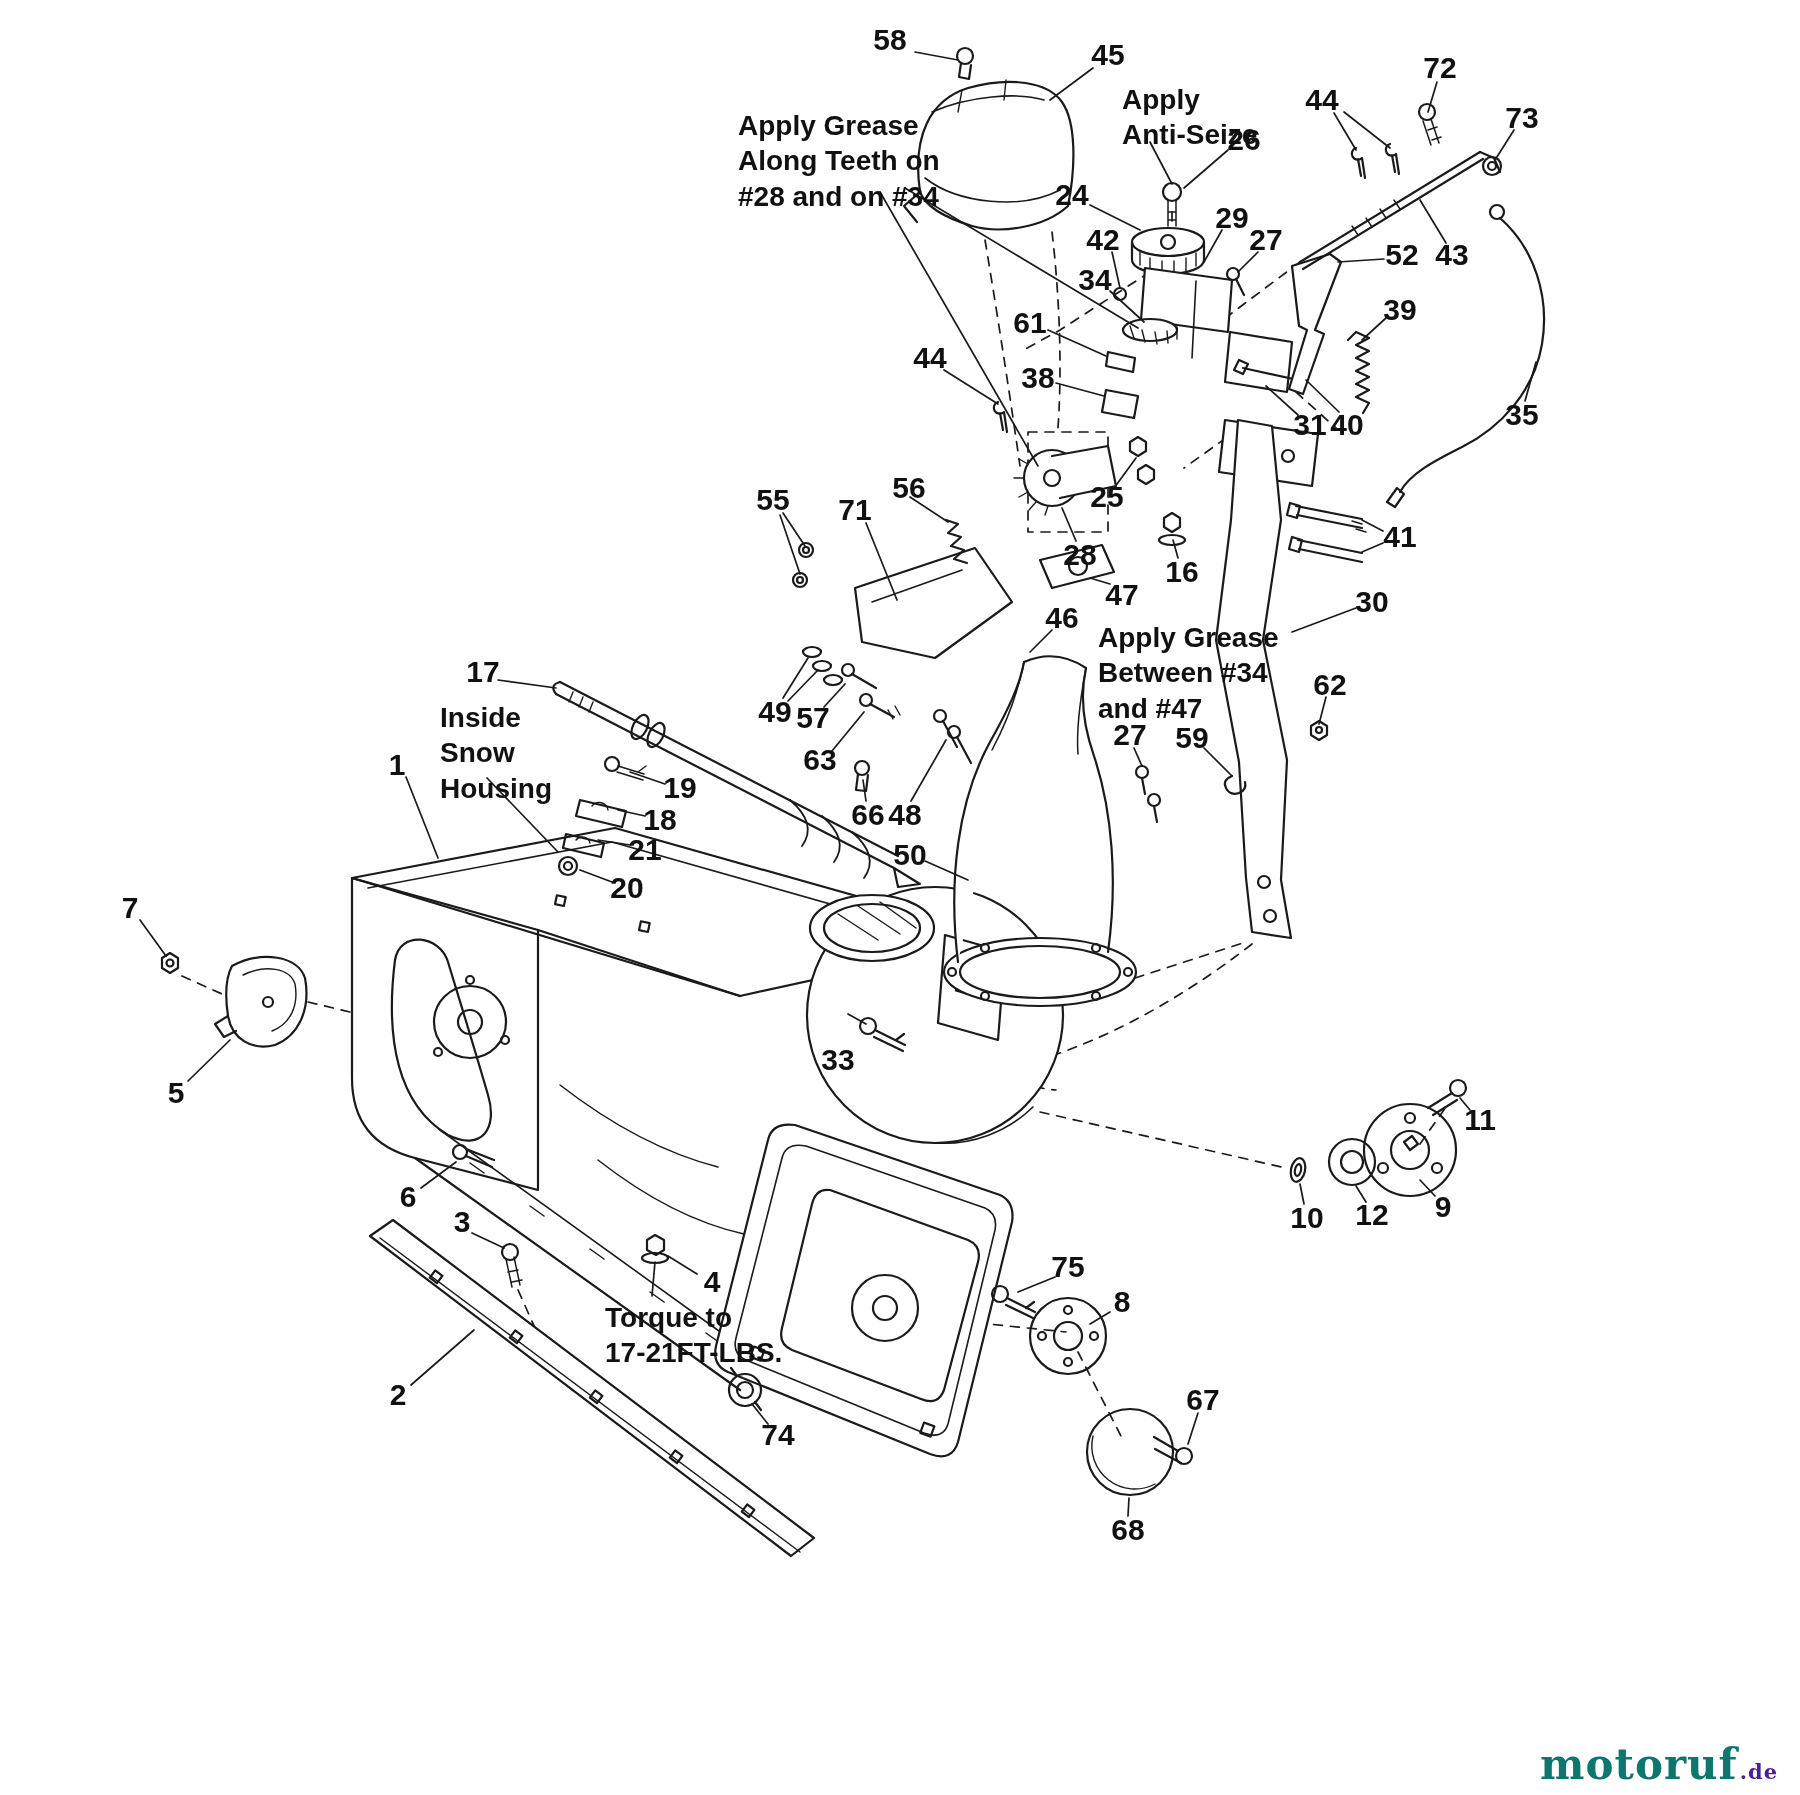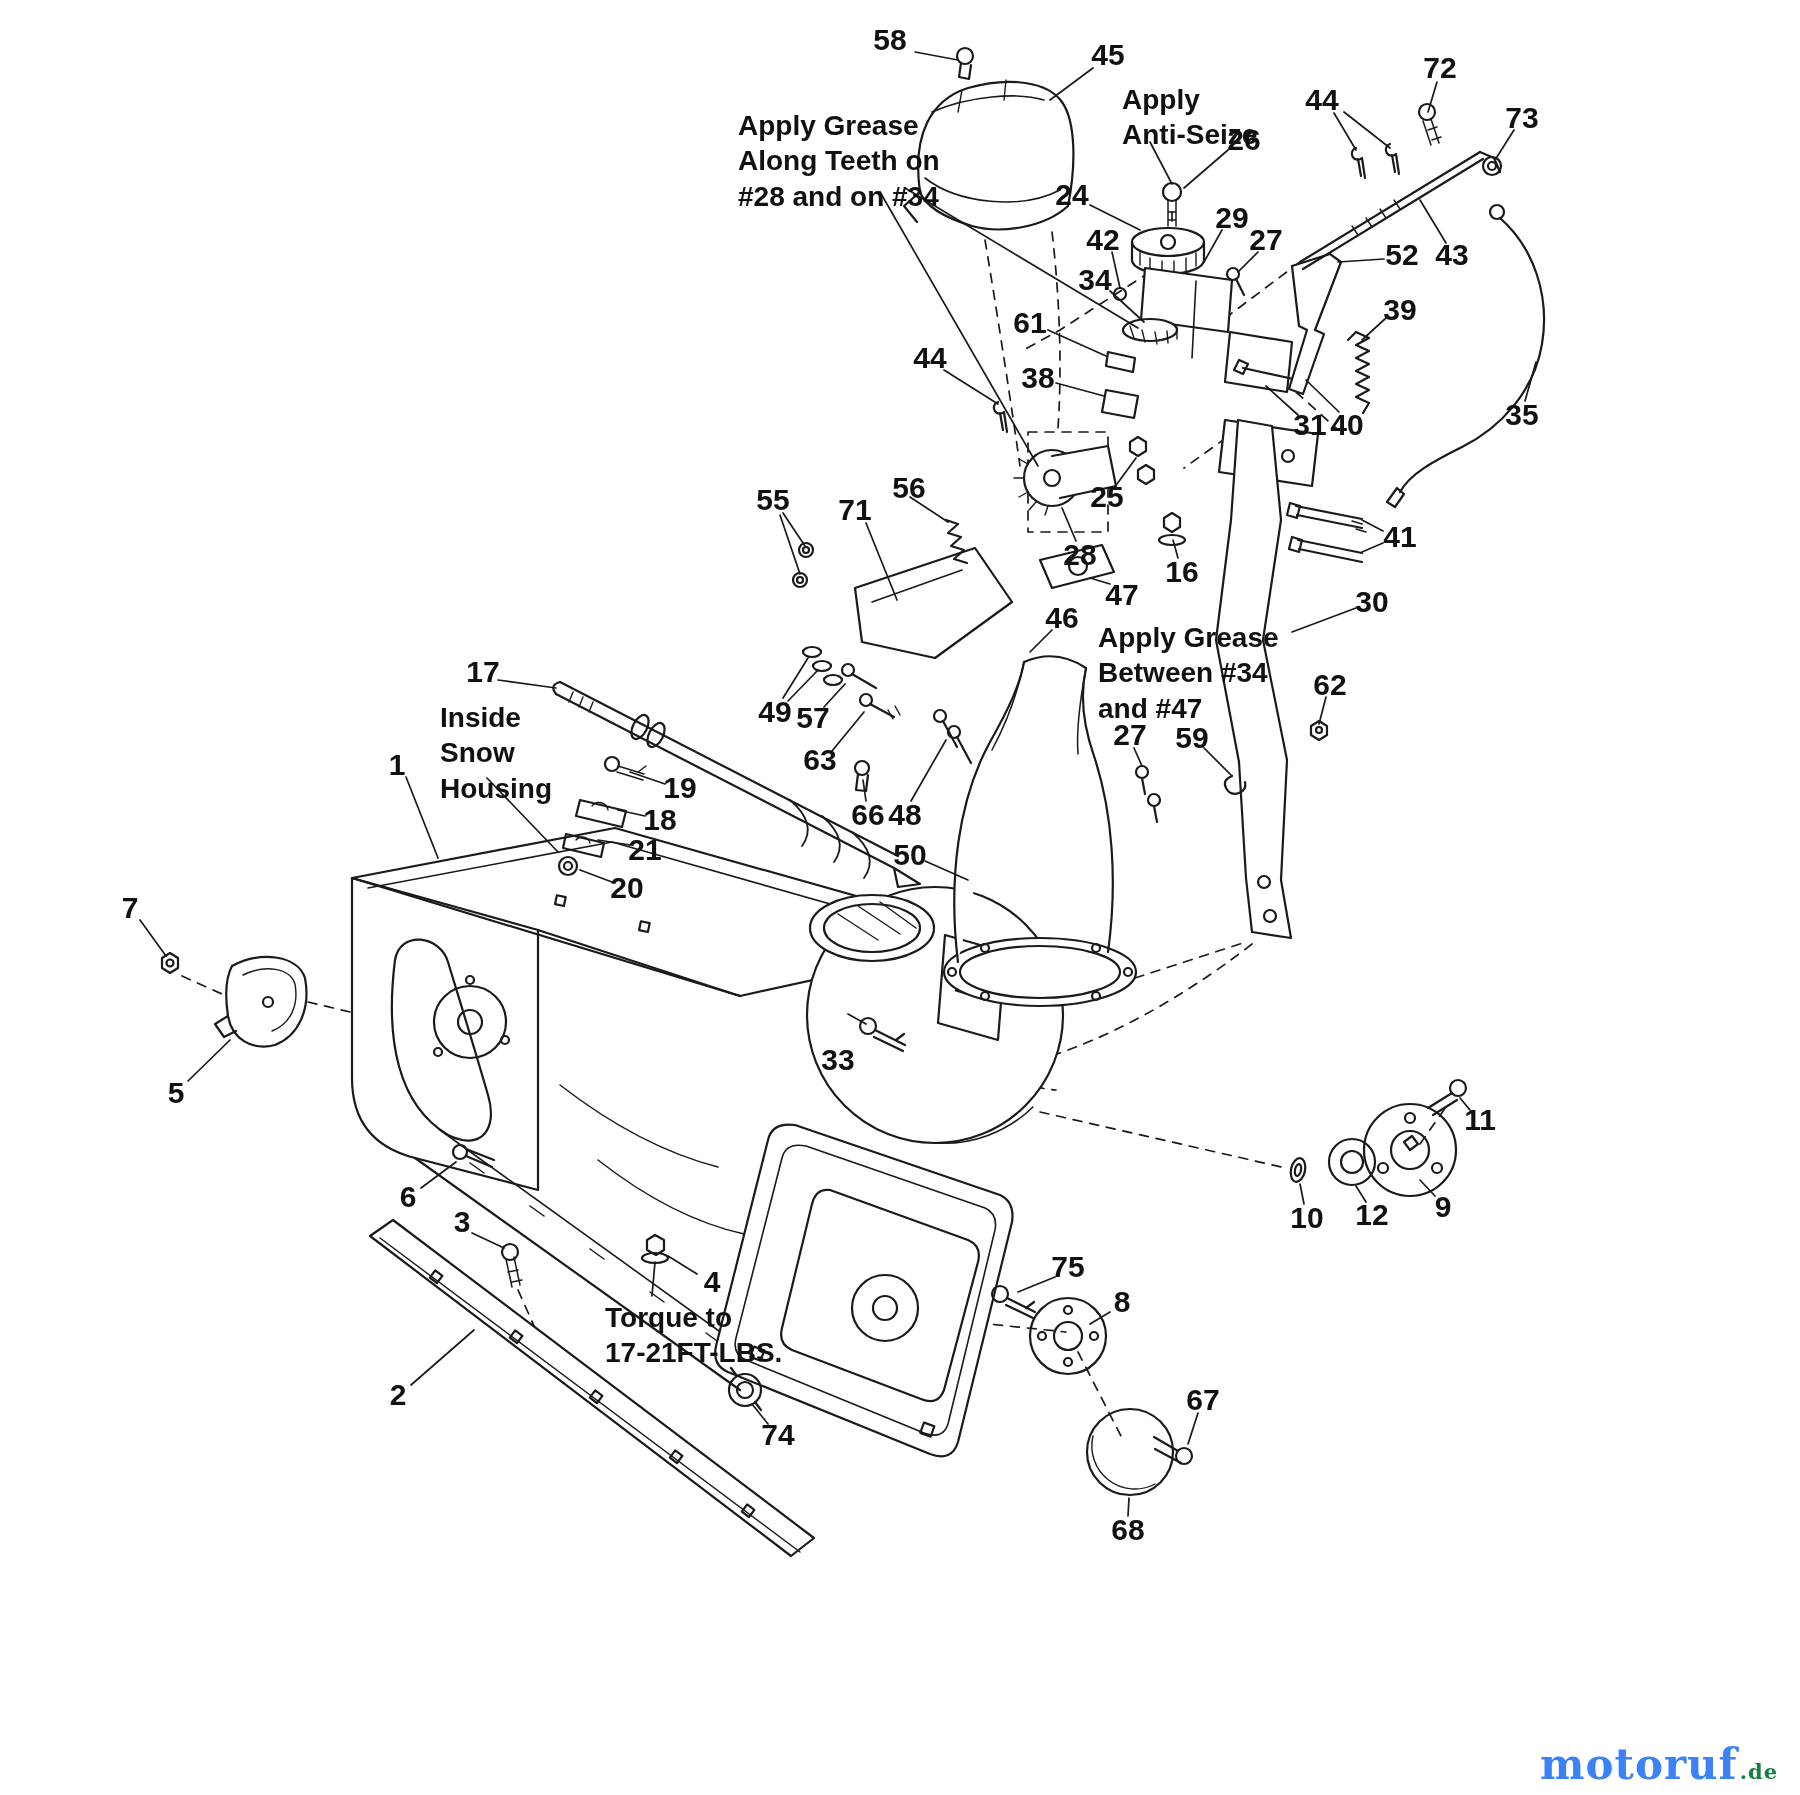--- a/index.html
+++ b/index.html
@@ -481,16 +481,16 @@
         <div>Snow</div>
         <div>Housing</div>
       </div>
       <div class="note" style="left: 585px; top: 1300px; margin-left: 20px;">
         <div>Torque to</div>
         <div>17-21FT-LBS.</div>
       </div>
     </div>
 
   <div class="watermark">
-    <span style="color: #3b82f6;">motoruf</span><span class="suffix" style="color: #15803d;">.de</span>
+    <span style="color: #0f766e;">motoruf</span><span class="suffix" style="color: #4c1d95;">.de</span>
   </div>
 
 </div>
 
 </body></html>

